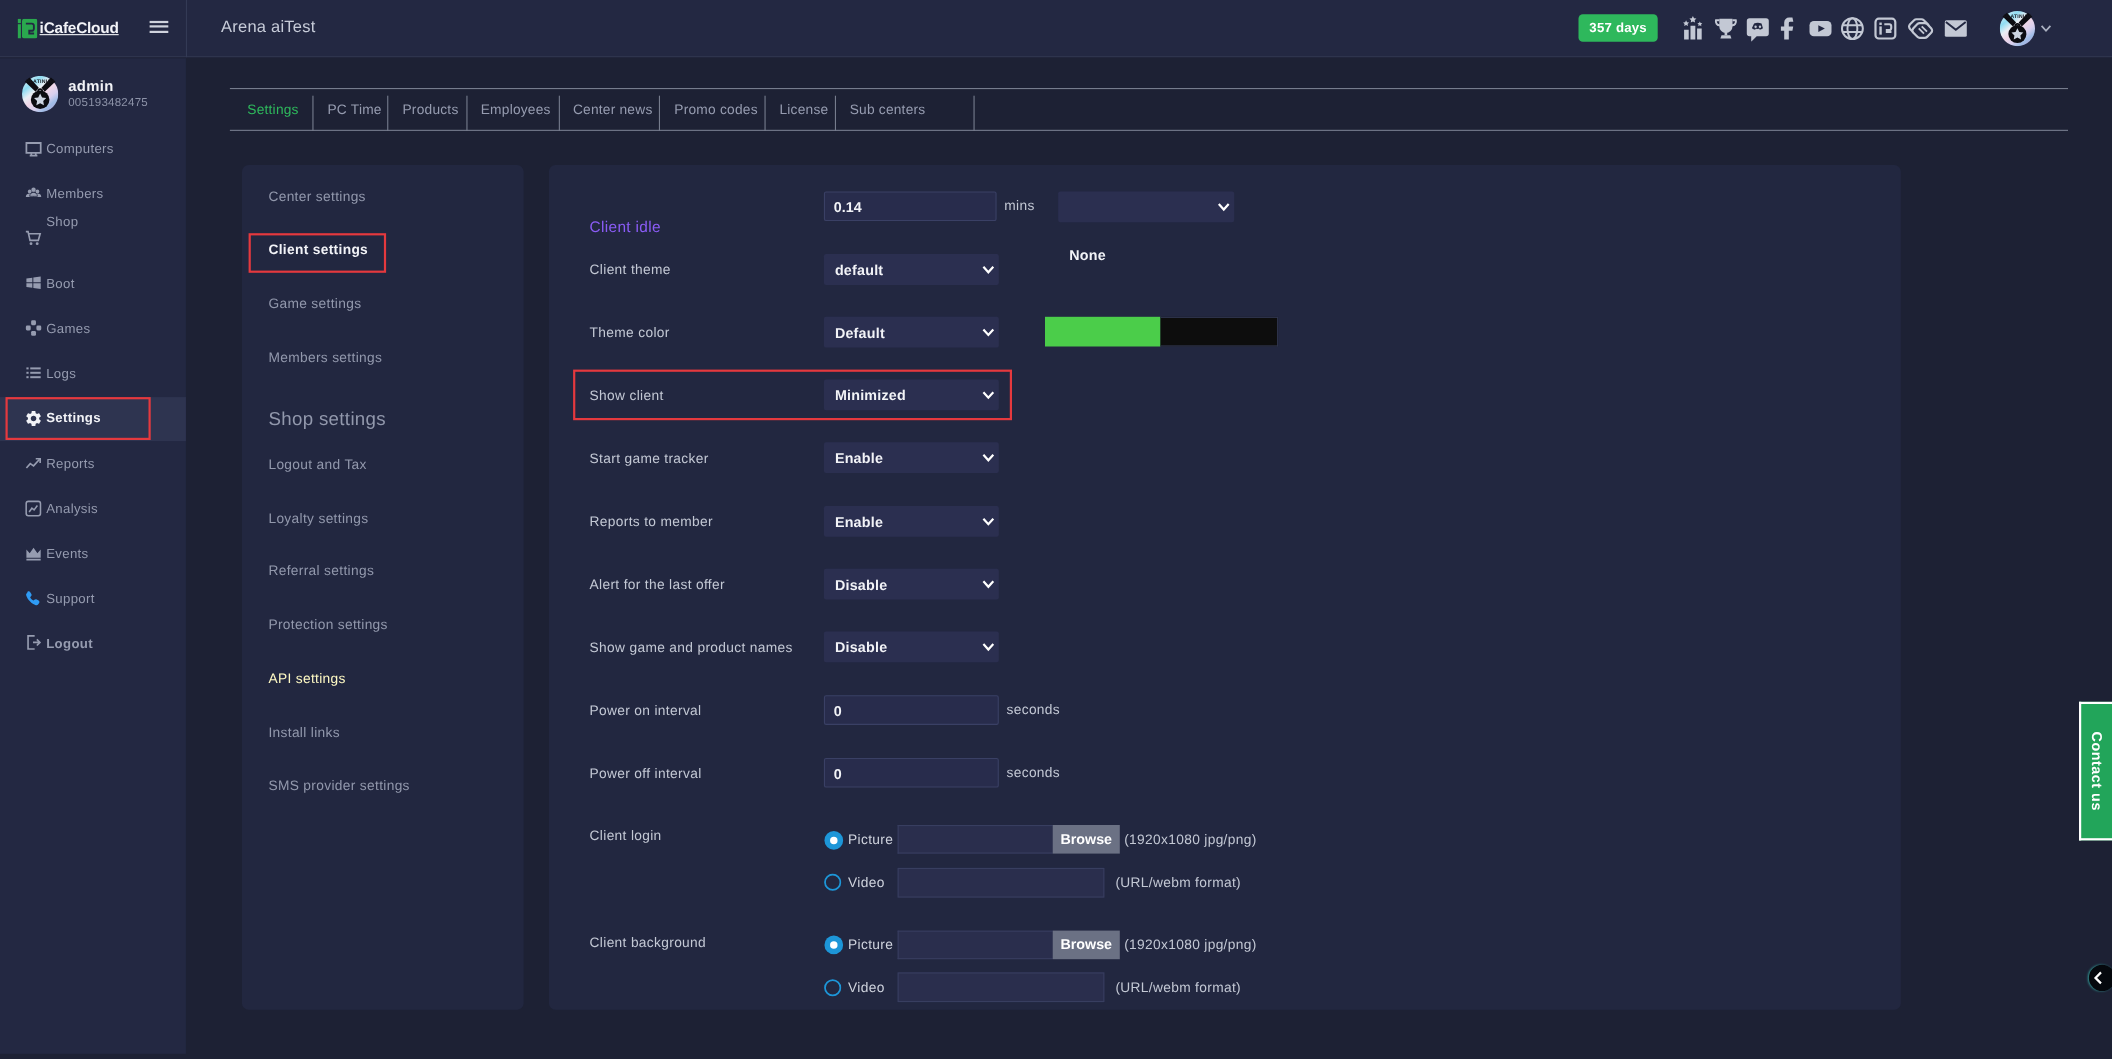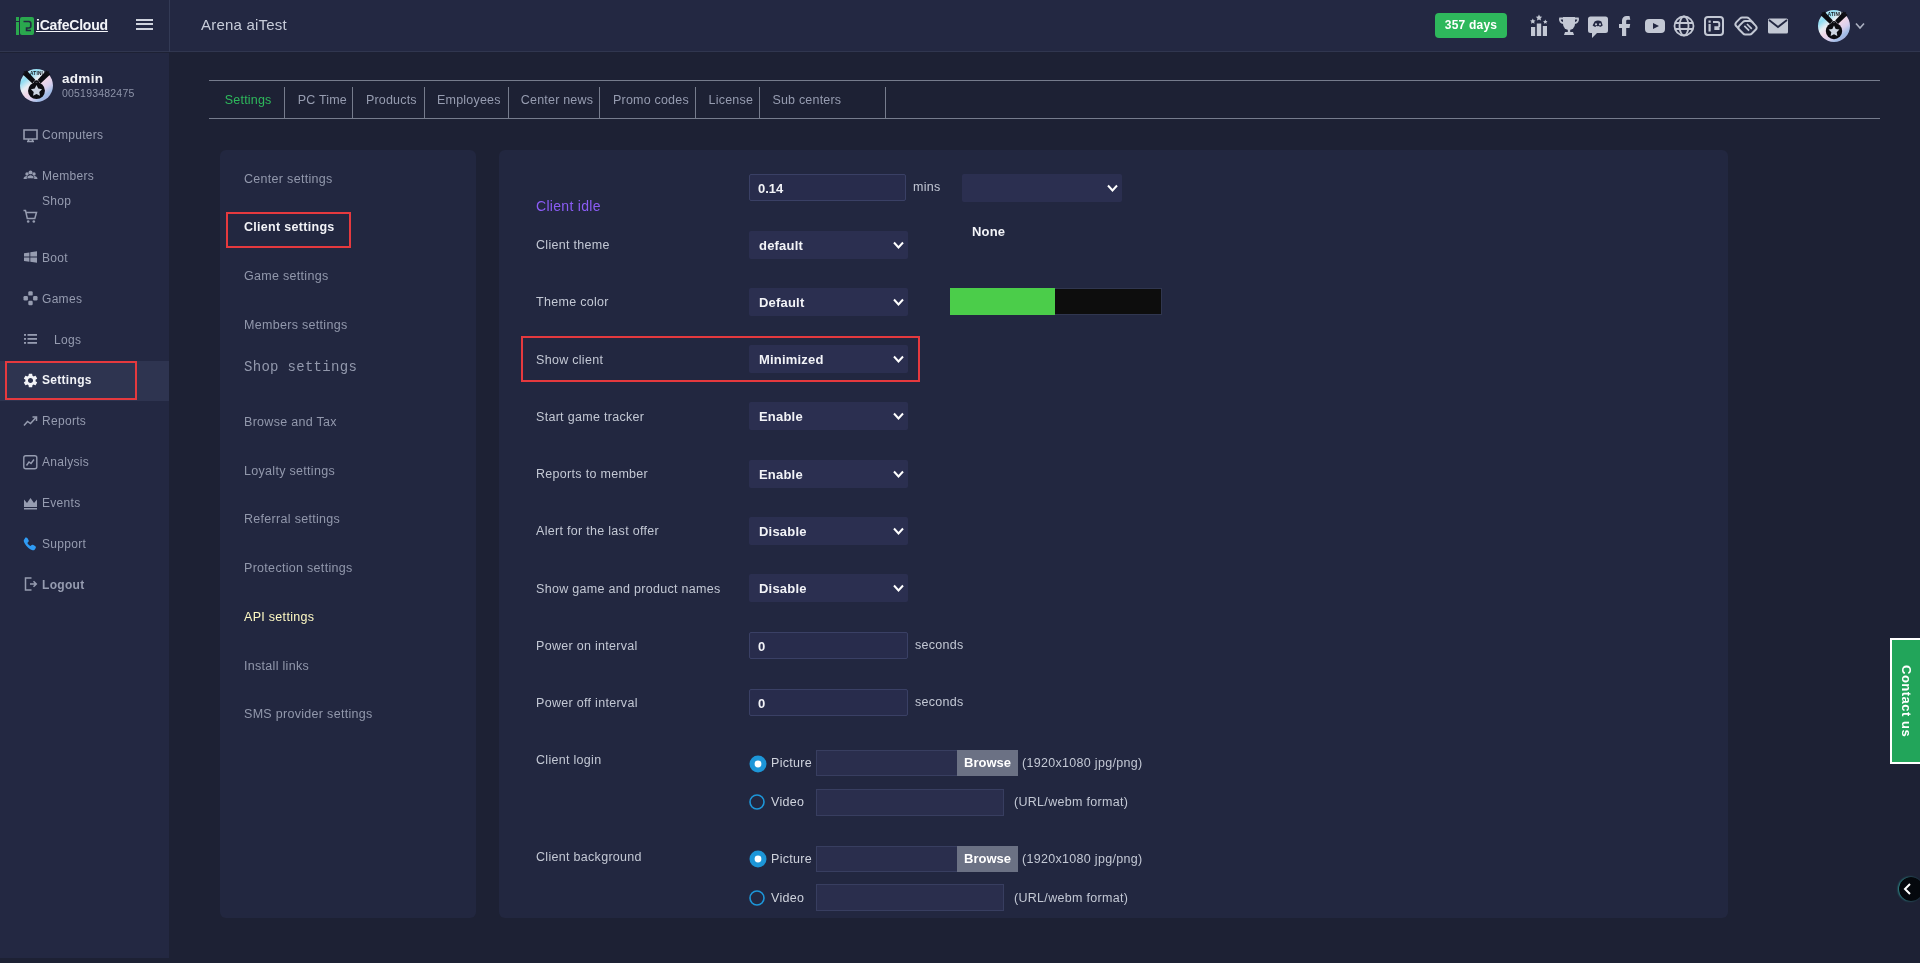--- a/index.html
+++ b/index.html
@@ -152,21 +152,21 @@
     </svg>
     <div class="abs" style="left:42px;top:291.6px;font-size:12px;color:#969cb0;font-weight:normal;letter-spacing:0.3px;">Games</div>
     <svg class="abs" style="left:22px;top:331px;" width="17" height="17" viewBox="0 0 17 17">
       <rect x="2" y="3" width="2" height="1.8" fill="#969cb0"></rect>
       <rect x="2" y="7" width="2" height="1.8" fill="#969cb0"></rect>
       <rect x="2" y="11" width="2" height="1.8" fill="#969cb0"></rect>
       <rect x="5.5" y="3" width="9.5" height="1.8" fill="#969cb0"></rect>
       <rect x="5.5" y="7" width="9.5" height="1.8" fill="#969cb0"></rect>
       <rect x="5.5" y="11" width="9.5" height="1.8" fill="#969cb0"></rect>
     </svg>
-    <div class="abs" style="left:42px;top:332.5px;font-size:12px;color:#969cb0;font-weight:normal;letter-spacing:0.3px;margin-left:12px;">Logs</div>
+    <div class="abs" style="left:42px;top:332.5px;font-size:12px;color:#969cb0;font-weight:normal;letter-spacing:0.3px;">Logs</div>
     <svg class="abs" style="left:22px;top:371.9px;" width="17" height="17" viewBox="0 0 17 17">
       <g transform="scale(0.708)">
         <path d="M19.14,12.94c0.04-0.3,0.06-0.61,0.06-0.94c0-0.32-0.02-0.64-0.07-0.94l2.03-1.58c0.18-0.14,0.23-0.41,0.12-0.61 l-1.92-3.32c-0.12-0.22-0.37-0.29-0.59-0.22l-2.39,0.96c-0.5-0.38-1.03-0.7-1.62-0.94L14.4,2.81c-0.04-0.24-0.24-0.41-0.48-0.41 h-3.84c-0.24,0-0.43,0.17-0.47,0.41L9.25,5.35C8.66,5.59,8.12,5.92,7.63,6.29L5.24,5.33c-0.22-0.08-0.47,0-0.59,0.22L2.74,8.87 C2.62,9.08,2.66,9.34,2.86,9.48l2.03,1.58C4.84,11.36,4.8,11.69,4.8,12s0.02,0.64,0.07,0.94l-2.03,1.58 c-0.18,0.14-0.23,0.41-0.12,0.61l1.92,3.32c0.12,0.22,0.37,0.29,0.59,0.22l2.39-0.96c0.5,0.38,1.03,0.7,1.62,0.94l0.36,2.54 c0.05,0.24,0.24,0.41,0.48,0.41h3.84c0.24,0,0.44-0.17,0.47-0.41l0.36-2.54c0.59-0.24,1.13-0.56,1.62-0.94l2.39,0.96 c0.22,0.08,0.47,0,0.59-0.22l1.92-3.32c0.12-0.22,0.07-0.47-0.12-0.61L19.14,12.94z M12,15.6c-1.98,0-3.6-1.62-3.6-3.6 s1.62-3.6,3.6-3.6s3.6,1.62,3.6,3.6S13.98,15.6,12,15.6z" fill="#f2f3f7"></path>
       </g>
     </svg>
     <div class="abs" style="left:42px;top:373.4px;font-size:12px;color:#f2f3f7;font-weight:bold;letter-spacing:0.3px;">Settings</div>
     <svg class="abs" style="left:22px;top:412.8px;" width="17" height="17" viewBox="0 0 17 17">
       <path d="M2 12.5 L5.5 8.5 L8.5 10.5 L14 4.5" stroke="#969cb0" stroke-width="1.5" fill="none"></path>
       <path d="M10.5 4 H14.5 V8" stroke="#969cb0" stroke-width="1.5" fill="none"></path>
     </svg>
@@ -213,22 +213,22 @@
   </div>
 
 <div class="abs" style="left:220px;top:150px;width:256px;height:768px;background:#222740;border-radius:6px;"></div>
 <div class="abs" style="left:499px;top:150px;width:1229px;height:768px;background:#222740;border-radius:6px;"></div>
 
 <div id="cats">
     <div class="abs" style="left:244px;top:171.5px;font-size:12.5px;color:#9298ac;font-weight:normal;letter-spacing:0.3px;">Center settings</div>
     <div class="abs" style="left:244px;top:220.2px;font-size:12.5px;color:#f2f3f7;font-weight:bold;letter-spacing:0.3px;">Client settings</div>
     <div class="abs" style="left:244px;top:268.9px;font-size:12.5px;color:#9298ac;font-weight:normal;letter-spacing:0.3px;">Game settings</div>
     <div class="abs" style="left:244px;top:317.6px;font-size:12.5px;color:#9298ac;font-weight:normal;letter-spacing:0.3px;">Members settings</div>
-    <div class="abs" style="left:244px;top:359px;font-size:14px;color:#9298ac;font-weight:normal;letter-spacing:0.3px;font-family:Liberation Mono, monospace;">Shop settings</div>
-    <div class="abs" style="left:244px;top:415px;font-size:12.5px;color:#9298ac;font-weight:normal;letter-spacing:0.3px;">Browse and Tax</div>
+    <div class="abs" style="left:244px;top:371px;font-size:17px;color:#9298ac;font-weight:normal;letter-spacing:0.3px;">Shop settings</div>
+    <div class="abs" style="left:244px;top:415px;font-size:12.5px;color:#9298ac;font-weight:normal;letter-spacing:0.3px;">Logout and Tax</div>
     <div class="abs" style="left:244px;top:463.70000000000005px;font-size:12.5px;color:#9298ac;font-weight:normal;letter-spacing:0.3px;">Loyalty settings</div>
     <div class="abs" style="left:244px;top:512.4000000000001px;font-size:12.5px;color:#9298ac;font-weight:normal;letter-spacing:0.3px;">Referral settings</div>
     <div class="abs" style="left:244px;top:561.1px;font-size:12.5px;color:#9298ac;font-weight:normal;letter-spacing:0.3px;">Protection settings</div>
     <div class="abs" style="left:244px;top:609.8px;font-size:12.5px;color:#fef9c3;font-weight:normal;letter-spacing:0.3px;">API settings</div>
     <div class="abs" style="left:244px;top:658.5px;font-size:12.5px;color:#9298ac;font-weight:normal;letter-spacing:0.3px;">Install links</div>
     <div class="abs" style="left:244px;top:707.2px;font-size:12.5px;color:#9298ac;font-weight:normal;letter-spacing:0.3px;">SMS provider settings</div>
   </div>
 <div class="abs" style="left:226px;top:212px;width:125px;height:36px;border:2px solid #e5393e;"></div>
 
 <div id="form">

